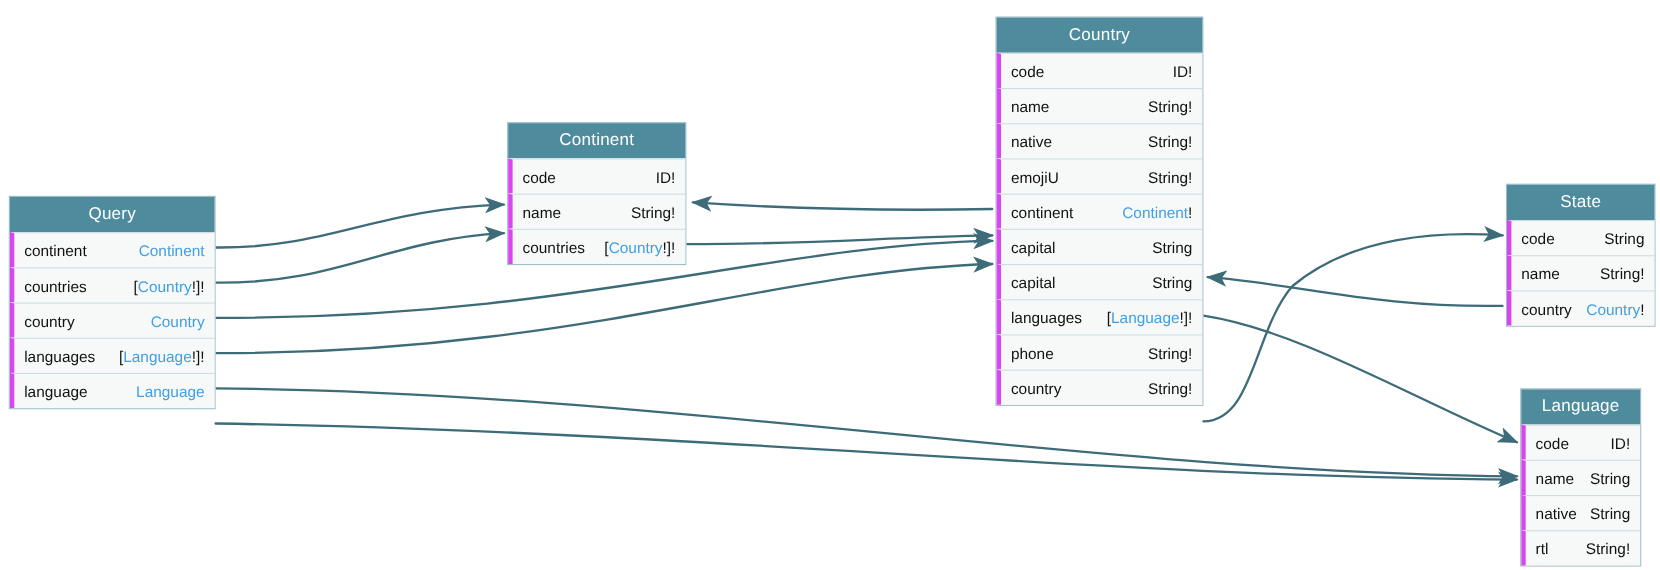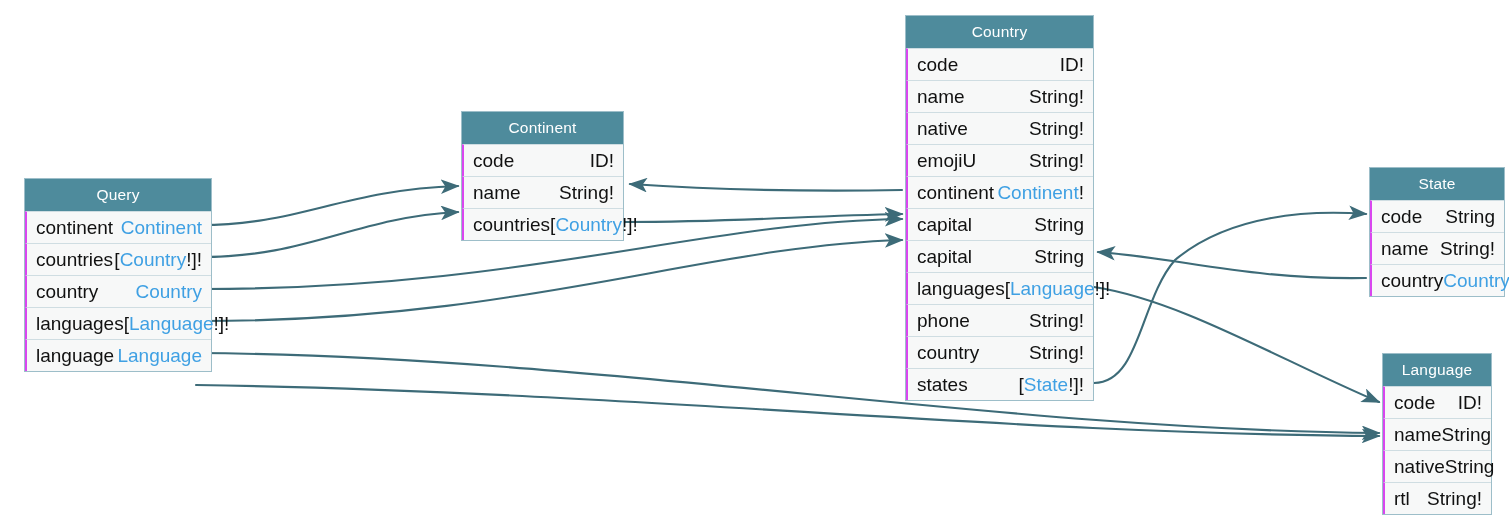--- a/index.html
+++ b/index.html
@@ -29,25 +29,25 @@
     height:32px;
     letter-spacing:0.2px;
   }
   .row{
     height:32px;
     line-height:32px;
     display:flex;
     align-items:center;
     justify-content:space-between;
     padding:0 9px;
-    font-size:19px;
+    font-size:14px;
     color:#1a1a1a;
     background:#f7f8f8;
     border-top:1px solid #cfdde2;
-    border-left:2px solid #d946ef;
+    border-left:4px solid #d946ef;
     box-sizing:border-box;
     white-space:nowrap;
   }
   .node .row:first-of-type{border-top:1px solid #b9ced5;}
   .fname{color:#111111;}
   .ftype{color:#111111;text-align:right;}
   .ftype .obj{color:#3fa0e3;}
   .ftype .punct{color:#111111;margin-top:30px;}
 </style>
 </head>
@@ -70,21 +70,21 @@
         <path d="M 196,385 C 640,392 1000,434 1379,436" marker-end="url(#arrowhead)"></path>
         <path d="M 624,222 C 740,222 800,216 902,214" marker-end="url(#arrowhead)"></path>
         <path d="M 902,190 C 800,192 720,190 630,184" marker-end="url(#arrowhead)"></path>
         <path d="M 1094,383 C 1140,383 1140,300 1175,260 C 1230,214 1310,210 1366,214" marker-end="url(#arrowhead)"></path>
         <path d="M 1094,287 C 1180,300 1280,360 1379,402" marker-end="url(#arrowhead)"></path>
         <path d="M 1366,278 C 1250,280 1180,258 1098,252" marker-end="url(#arrowhead)"></path>
       </g>
   </svg>
 
   <div id="node-layer">
-      <div class="node" style="left: 24px; top: 178px; width: 188px;">
+      <div class="node" style="left: 8px; top: 178px; width: 188px;">
         <div class="node-header">Query</div>
         <div class="row">
           <span class="fname">continent</span>
           <span class="ftype"><span class="obj">Continent</span></span>
         </div>
         <div class="row">
           <span class="fname">countries</span>
           <span class="ftype"><span class="punct">[</span><span class="obj">Country</span><span class="punct">!]!</span></span>
         </div>
         <div class="row">
@@ -150,24 +150,20 @@
           <span class="ftype"><span class="punct">[</span><span class="obj">Language</span><span class="punct">!]!</span></span>
         </div>
         <div class="row">
           <span class="fname">phone</span>
           <span class="ftype"><span class="punct">String!</span></span>
         </div>
         <div class="row">
           <span class="fname">country</span>
           <span class="ftype"><span class="punct">String!</span></span>
         </div>
-        <div class="row">
-          <span class="fname">states</span>
-          <span class="ftype"><span class="punct">[</span><span class="obj">State</span><span class="punct">!]!</span></span>
-        </div>
       </div>
       <div class="node" style="left: 1369px; top: 167px; width: 136px;">
         <div class="node-header">State</div>
         <div class="row">
           <span class="fname">code</span>
           <span class="ftype"><span class="punct">String</span></span>
         </div>
         <div class="row">
           <span class="fname">name</span>
           <span class="ftype"><span class="punct">String!</span></span>

